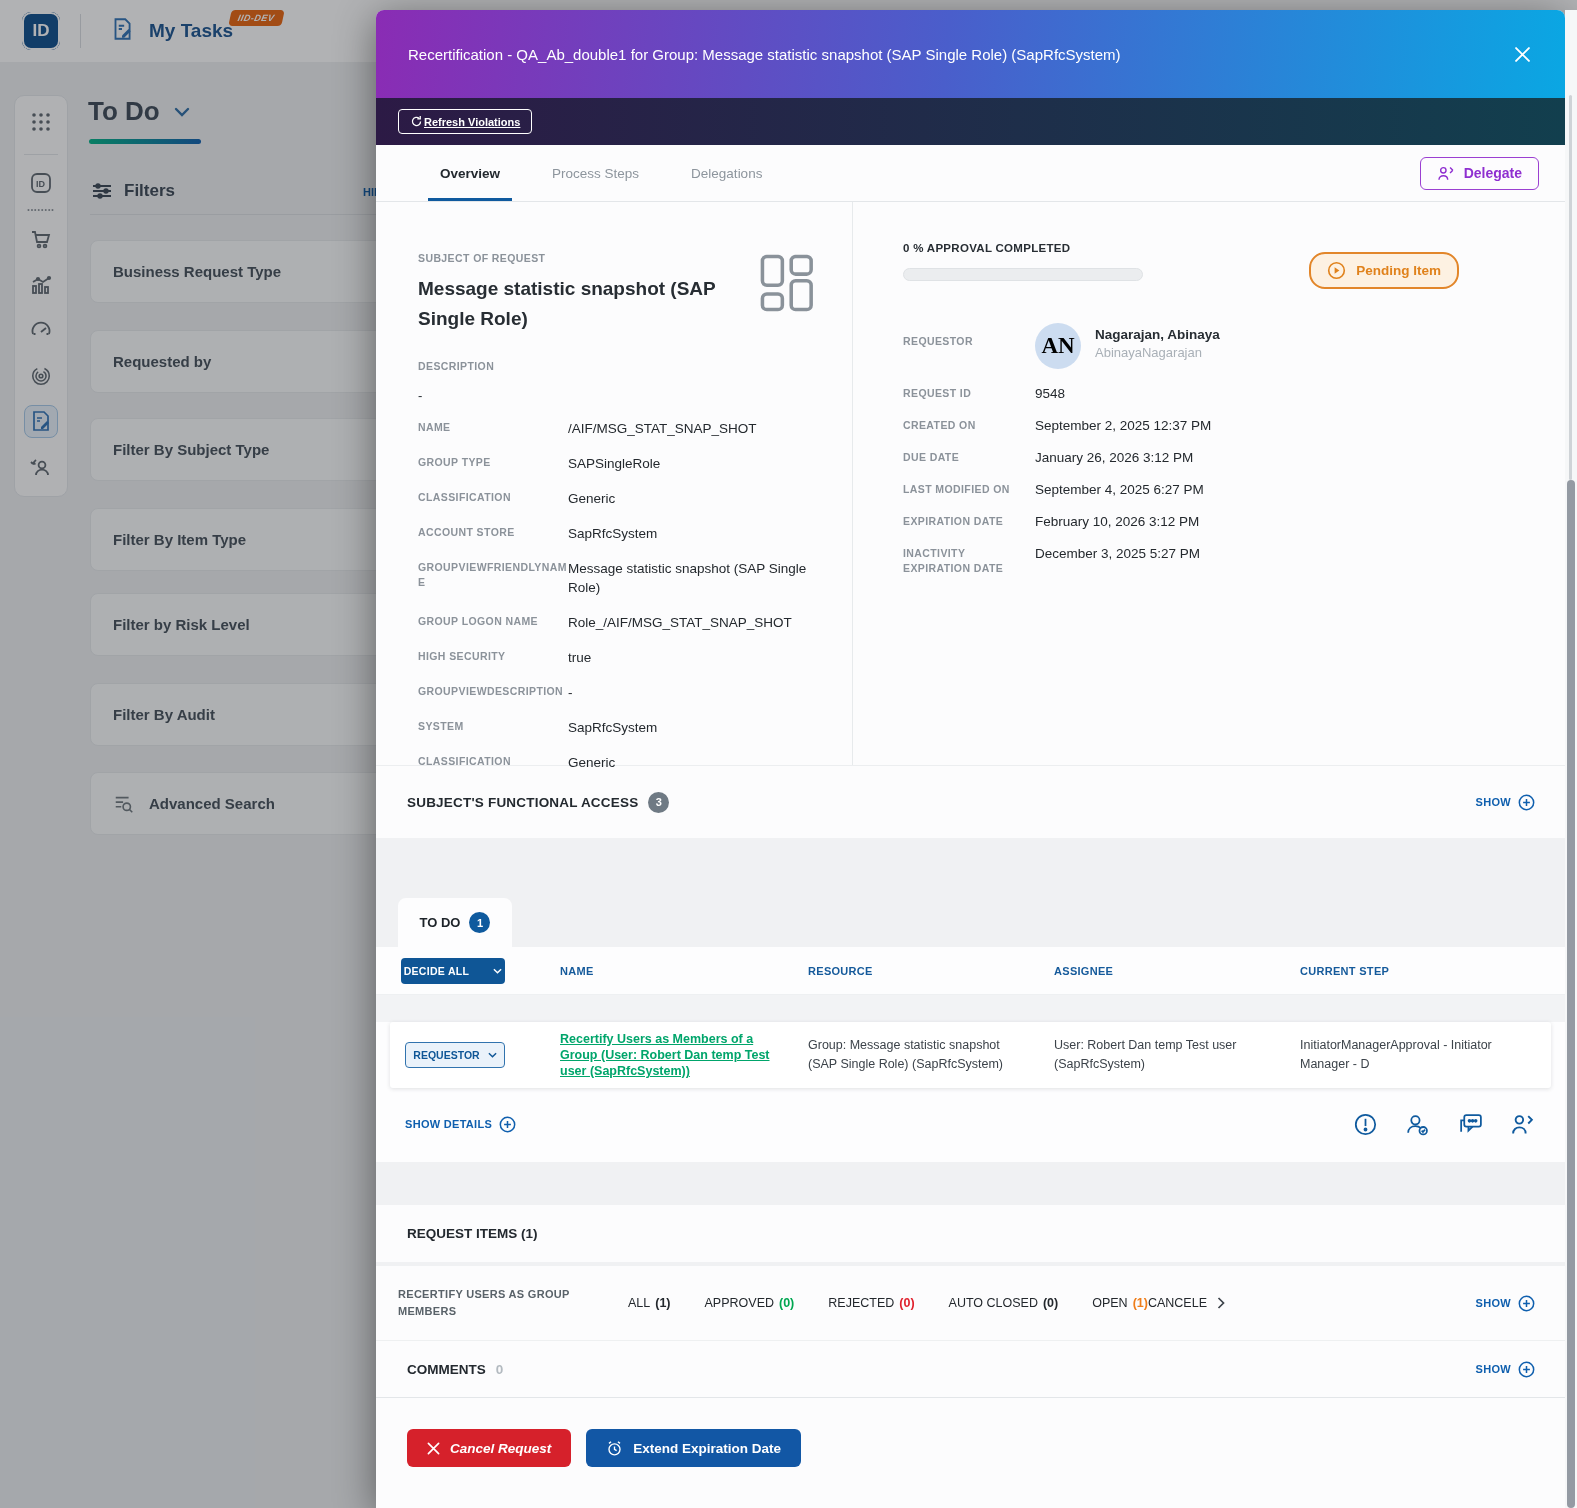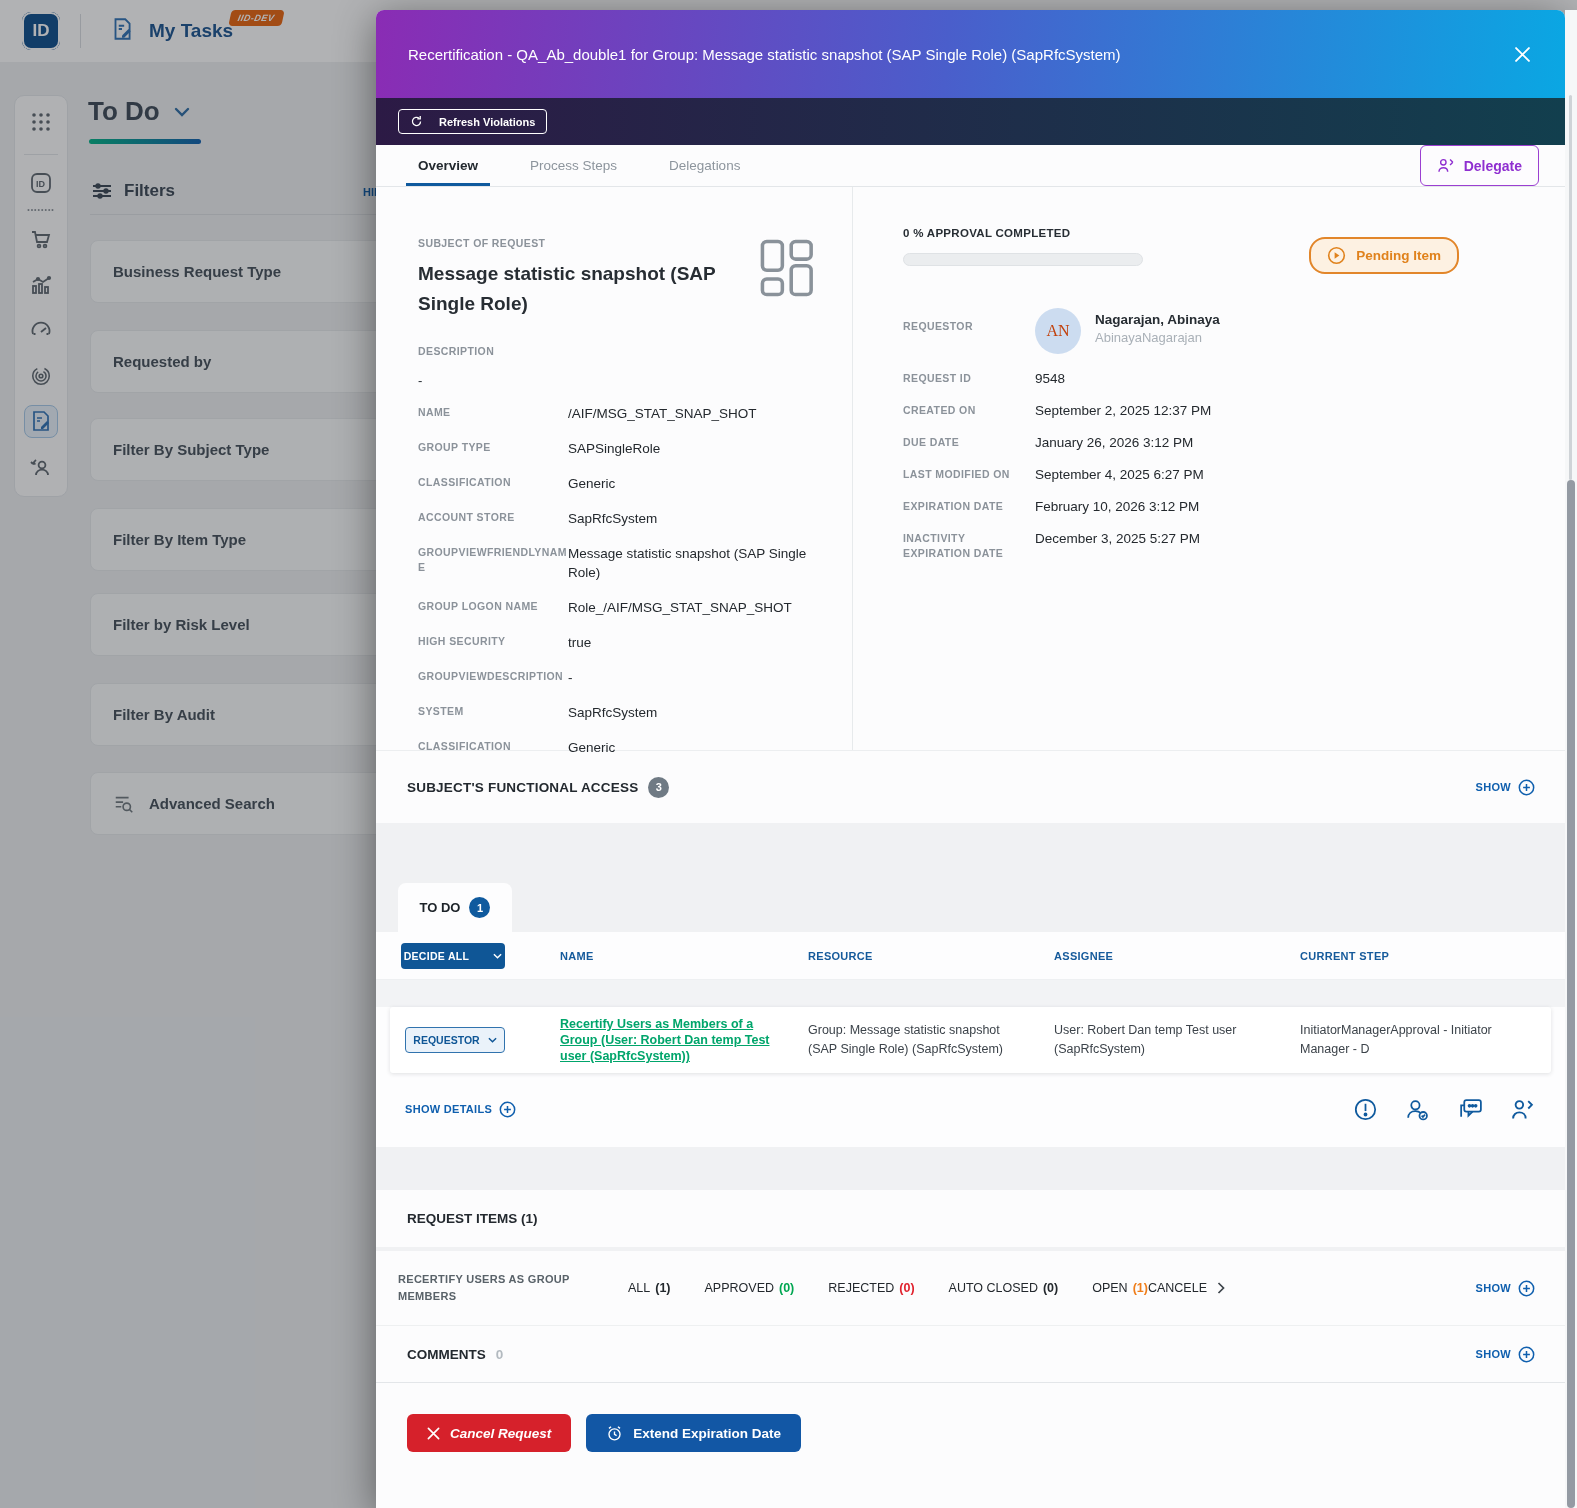--- a/index.html
+++ b/index.html
@@ -42,24 +42,24 @@
   
   #modal { position:absolute; left:376px; top:10px; width:1189px; height:1498px;
     border-radius:8px 8px 0 0; overflow:hidden; background:#f0f1f3; box-shadow:0 8px 40px rgba(0,0,0,.45);
     display:flex; flex-direction:column; }
   .m-header { height:88px; flex:none; background:linear-gradient(95deg,#8a2cb4 0%,#4a5ecb 48%,#0aa7e3 100%);
     display:flex; align-items:center; padding:0 30px 0 32px; }
   .m-title { color:#fff; font-size:15px; font-weight:500; flex:1; }
   .m-close { color:#fff; font-size:15px; width:26px; height:26px; display:flex; align-items:center; justify-content:center; cursor:pointer; }
   .m-toolbar { height:47px; flex:none; background:linear-gradient(90deg,#2c1a45 0%,#123f4e 100%);
     display:flex; align-items:center; padding-left:22px; }
-  .btn-refresh { display:flex; align-items:center; gap:16px; border:1px solid #ffffff; border-radius:4px;
-    color:#fff; font-size:11px; font-weight:bold; padding:5px 11px; background:transparent; }
-  .m-tabsrow { height:42px; flex:none; background:#fcfcfd; display:flex; 
-    padding:0 26px 0 42px; border-bottom:1px solid #e3e6e9; position:relative; }
+  .btn-refresh { display:flex; align-items:center; gap:1px; border:1px solid #ffffff; border-radius:4px;
+    color:#fff; font-size:11px; font-weight:bold; padding:5px 11px; background:transparent;text-decoration:underline; }
+  .m-tabsrow { height:57px; flex:none; background:#fcfcfd; display:flex; align-items:center;
+    padding:0 26px 0 64px; border-bottom:1px solid #e3e6e9; position:relative; }
   .m-tab { font-size:13.5px; color:#8d959d; margin-right:52px; height:100%; display:flex; align-items:center; position:relative; }
   .m-tab.active { color:#23292f; font-weight:bold; }
   .m-tab.active:after { content:""; position:absolute; left:-12px; right:-12px; bottom:0; height:3px; background:#0f5a9e; }
   .btn-delegate { margin-left:auto; display:flex; align-items:center; gap:8px; border:1.5px solid #9b3fd1;
     color:#8f2fd0; font-size:14px; font-weight:bold; border-radius:6px; padding:7px 16px; background:#fdfcfe; }
 
   .ov-wrap { height:563px; flex:none; background:#fcfcfd; display:flex; position:relative; }
   .ov-left { width:477px; flex:none; padding:50px 26px 0 42px; border-right:1px solid #e7eaec; }
   .ov-right { flex:1; padding:40px 26px 0 50px; position:relative; }
   .lbl { font-size:10.5px; font-weight:bold; letter-spacing:.4px; color:#8b929a; }
@@ -72,22 +72,22 @@
   .dlabel { width:150px; flex:none; font-size:10.5px; font-weight:bold; letter-spacing:.4px; color:#8b929a;
     line-height:15px; word-break:break-all; padding-top:1px; }
   .dvalue { font-size:13.5px; color:#24292e; line-height:19px; width:250px; }
   .approval-lbl { font-size:11.5px; font-weight:bold; color:#272d33; letter-spacing:.3px; }
   .progress { width:240px; height:13px; background:#ebedef; border:1px solid #dfe2e5; border-radius:8px; margin-top:14px; }
   .pending { position:absolute; right:106px; top:50px; display:flex; align-items:center; gap:10px;
     border:2px solid #e2862a; background:#fdf1e2; border-radius:16px; padding:7px 16px;
     color:#e0821c; font-size:13.5px; font-weight:bold; }
   .req-row { display:flex; margin-top:42px; align-items:flex-start; }
   .req-lbl { width:132px; flex:none; padding-top:12px; }
-  .avatar { width:46px; height:46px; border-radius:50%; background:#ccdcf0; color:#c2410c;
-    font-family:"Liberation Serif", serif; font-weight:normal; font-size:16px;
+  .avatar { width:46px; height:46px; border-radius:50%; background:#ccdcf0; color:#000000;
+    font-family:"Liberation Serif", serif; font-weight:bold; font-size:23px;
     display:flex; align-items:center; justify-content:center; }
   .req-names { margin-left:14px; padding-top:4px; }
   .req-name { font-size:13.5px; font-weight:bold; color:#272d33; }
   .req-user { font-size:13px; color:#a9b0b7; margin-top:3px; }
   .mrow { display:flex; margin-top:17px; }
   .mlabel { width:132px; flex:none; font-size:10.5px; font-weight:bold; letter-spacing:.4px; color:#8b929a; line-height:15px; }
   .mvalue { font-size:13.5px; color:#24292e; }
 
   .fa-row { height:73px; flex:none; background:#fcfcfd; border-top:1px solid #eceef0;
     display:flex; align-items:center; padding:0 30px 0 31px; }

